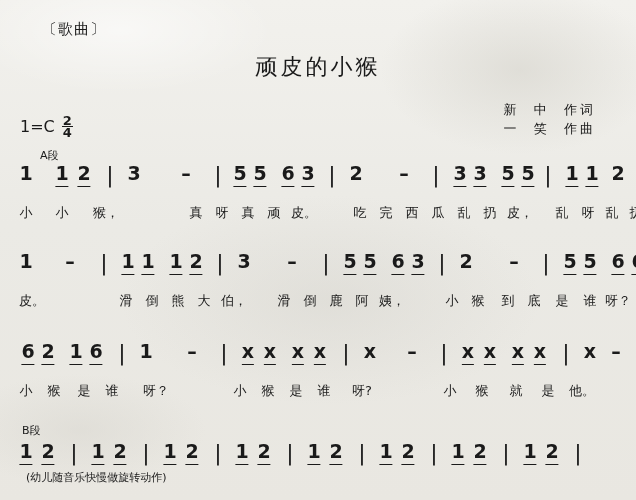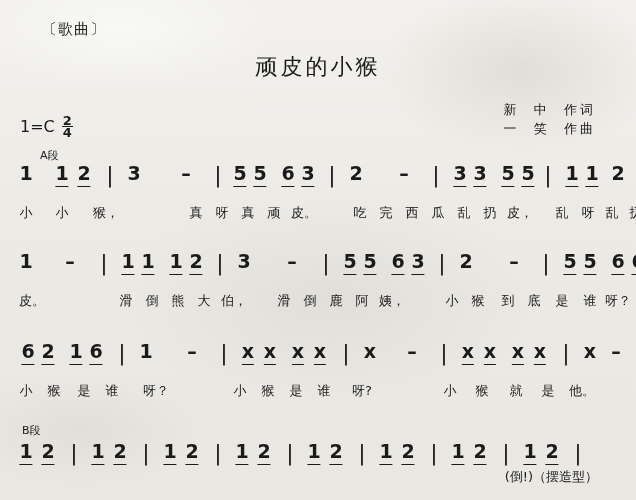--- a/index.html
+++ b/index.html
@@ -295,15 +295,15 @@
       <span class="tok underline1" style="left: 408px;">2</span>
       <span class="tok bar" style="left: 434px;">|</span>
       <span class="tok underline1" style="left: 458px;">1</span>
       <span class="tok underline1" style="left: 480px;">2</span>
       <span class="tok bar" style="left: 506px;">|</span>
       <span class="tok underline1" style="left: 530px;">1</span>
       <span class="tok underline1" style="left: 552px;">2</span>
       <span class="tok bar" style="left: 578px;">|</span>
     </div>
 
-  <div class="abs" id="footnote-right">(倒!)（摆造型）</div>
+  <div class="abs" id="footnote-left">(幼儿随音乐快慢做旋转动作)</div>
 
 </div>
 
 </body></html>

